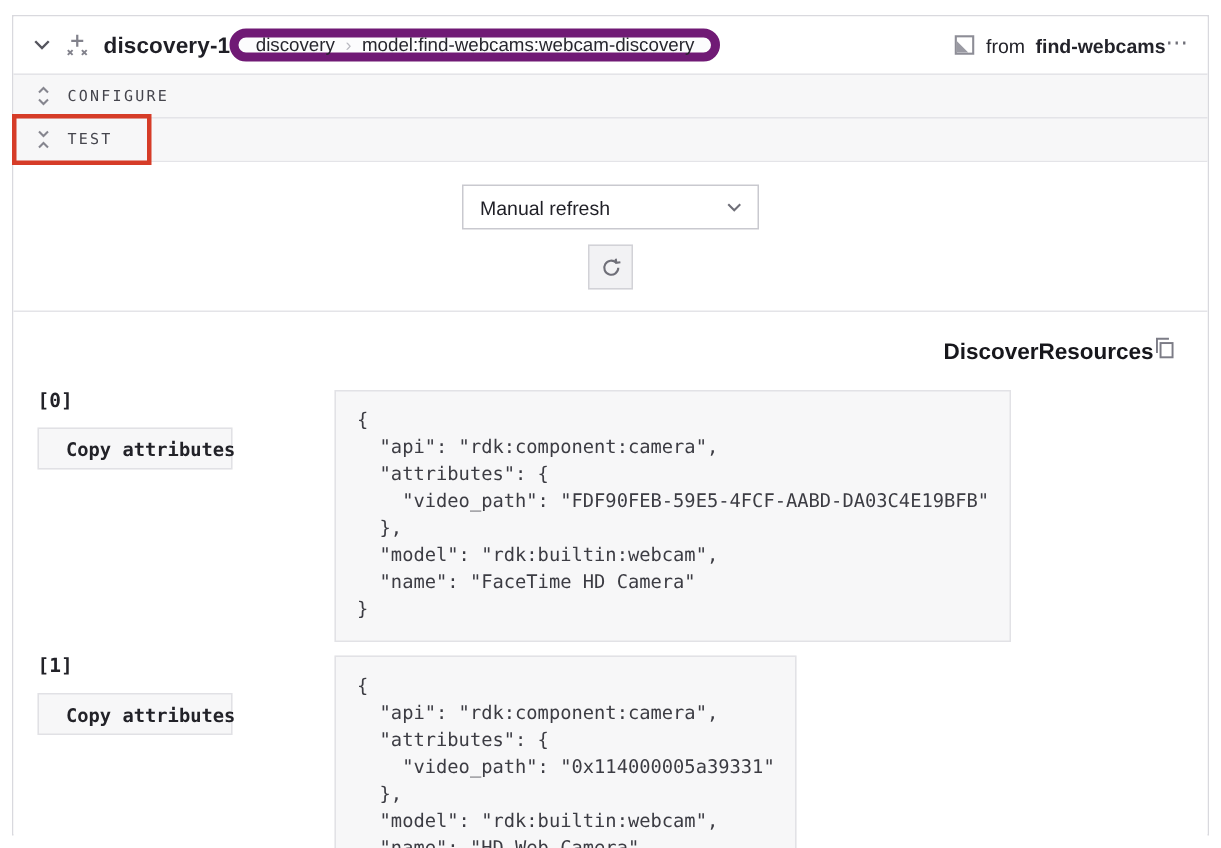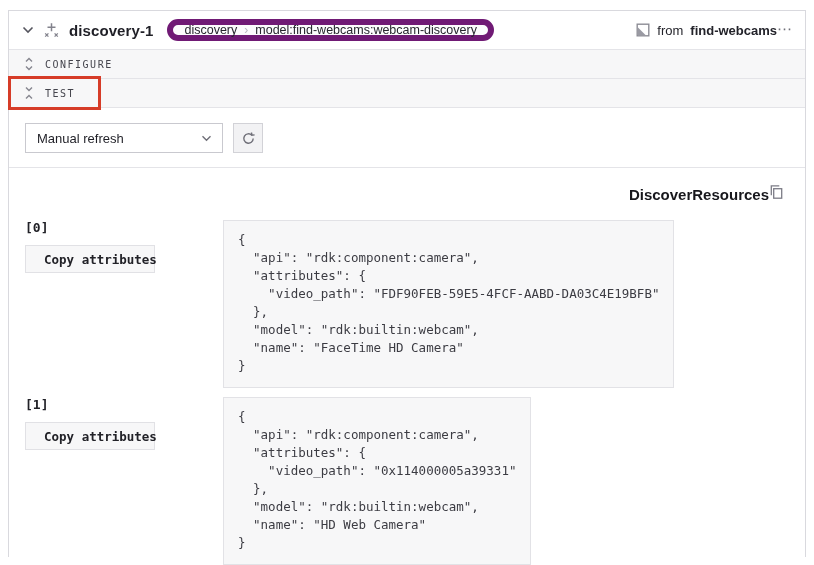--- a/index.html
+++ b/index.html
@@ -5,21 +5,21 @@
   * { margin:0; padding:0; box-sizing:border-box; }
   html,body { width:814px; height:565px; background:#ffffff; font-family:"Liberation Sans", sans-serif; color:#1f1f26; }
   .card {
     position:absolute; left:8px; top:10px; width:798px; height:547px;
     background:#fff; border:1px solid #d9d9de;
   }
   
   .hdr { display:flex; align-items:center; height:38px; padding:0 12px 0 13px; background:#fff; }
   .hdr .chev { display:flex; align-items:center; margin-right:9px; cursor:pointer; }
   .hdr .res-icon { display:flex; align-items:center; margin-right:9px; }
-  .hdr .name { font-size:15px; font-weight:700; letter-spacing:.1px; margin-right:14px; }
+  .hdr .name { font-size:15px; font-weight:700; letter-spacing:.1px; margin-right:0; }
   .pill {
     display:flex; align-items:center; gap:7px; height:22px; padding:0 11px;
     border:6px solid #701a75; border-radius:11px; background:#fcfcfd;
     font-size:12.5px; color:#27272e; white-space:nowrap;
   }
   .pill .sep { color:#b9b9c0; font-size:12px; }
   .hdr-right { margin-left:auto; display:flex; align-items:center; gap:0; }
   .from-wrap { display:flex; align-items:center; gap:7px; font-size:13px; color:#23232a; }
   .from-wrap b { font-weight:700; }
   .menu-dots { color:#6f6f78; font-size:15px; letter-spacing:1px; cursor:pointer; line-height:1; padding-bottom:4px;}
@@ -33,21 +33,21 @@
     font-family:"DejaVu Sans Mono","Liberation Mono",monospace;
     font-size:10px; letter-spacing:1.5px; color:#45454d; margin-left:11px;
   }
   .section .right-ico { margin-left:auto; display:flex; align-items:center; cursor:pointer; }
   .test-highlight {
     position:absolute; left:-1px; top:-3px; width:93px; height:34px;
     border:3px solid #d63c28; pointer-events:none; z-index:5;
   }
   
   .test-body { background:#fff; border-top:1px solid #e4e4e8; }
-  .refresh-row { display:flex; align-items:center; gap:10px; padding:15px 16px 14px 16px; }
+  .refresh-row { display:flex; align-items:center; gap:10px; padding:15px 16px 14px 16px;flex-direction:column; }
   .select-box {
     width:198px; height:30px; border:1px solid #c9c9cf; background:#fff;
     display:flex; align-items:center; justify-content:space-between;
     padding:0 10px 0 11px; font-size:13px; color:#1f1f26; cursor:pointer;
   }
   .refresh-btn {
     width:30px; height:30px; border:1px solid #d2d2d7; background:#f2f2f4;
     display:flex; align-items:center; justify-content:center; cursor:pointer;
   }
   .results-wrap { border-top:1px solid #e4e4e8; padding:18px 16px 19px 16px; }

